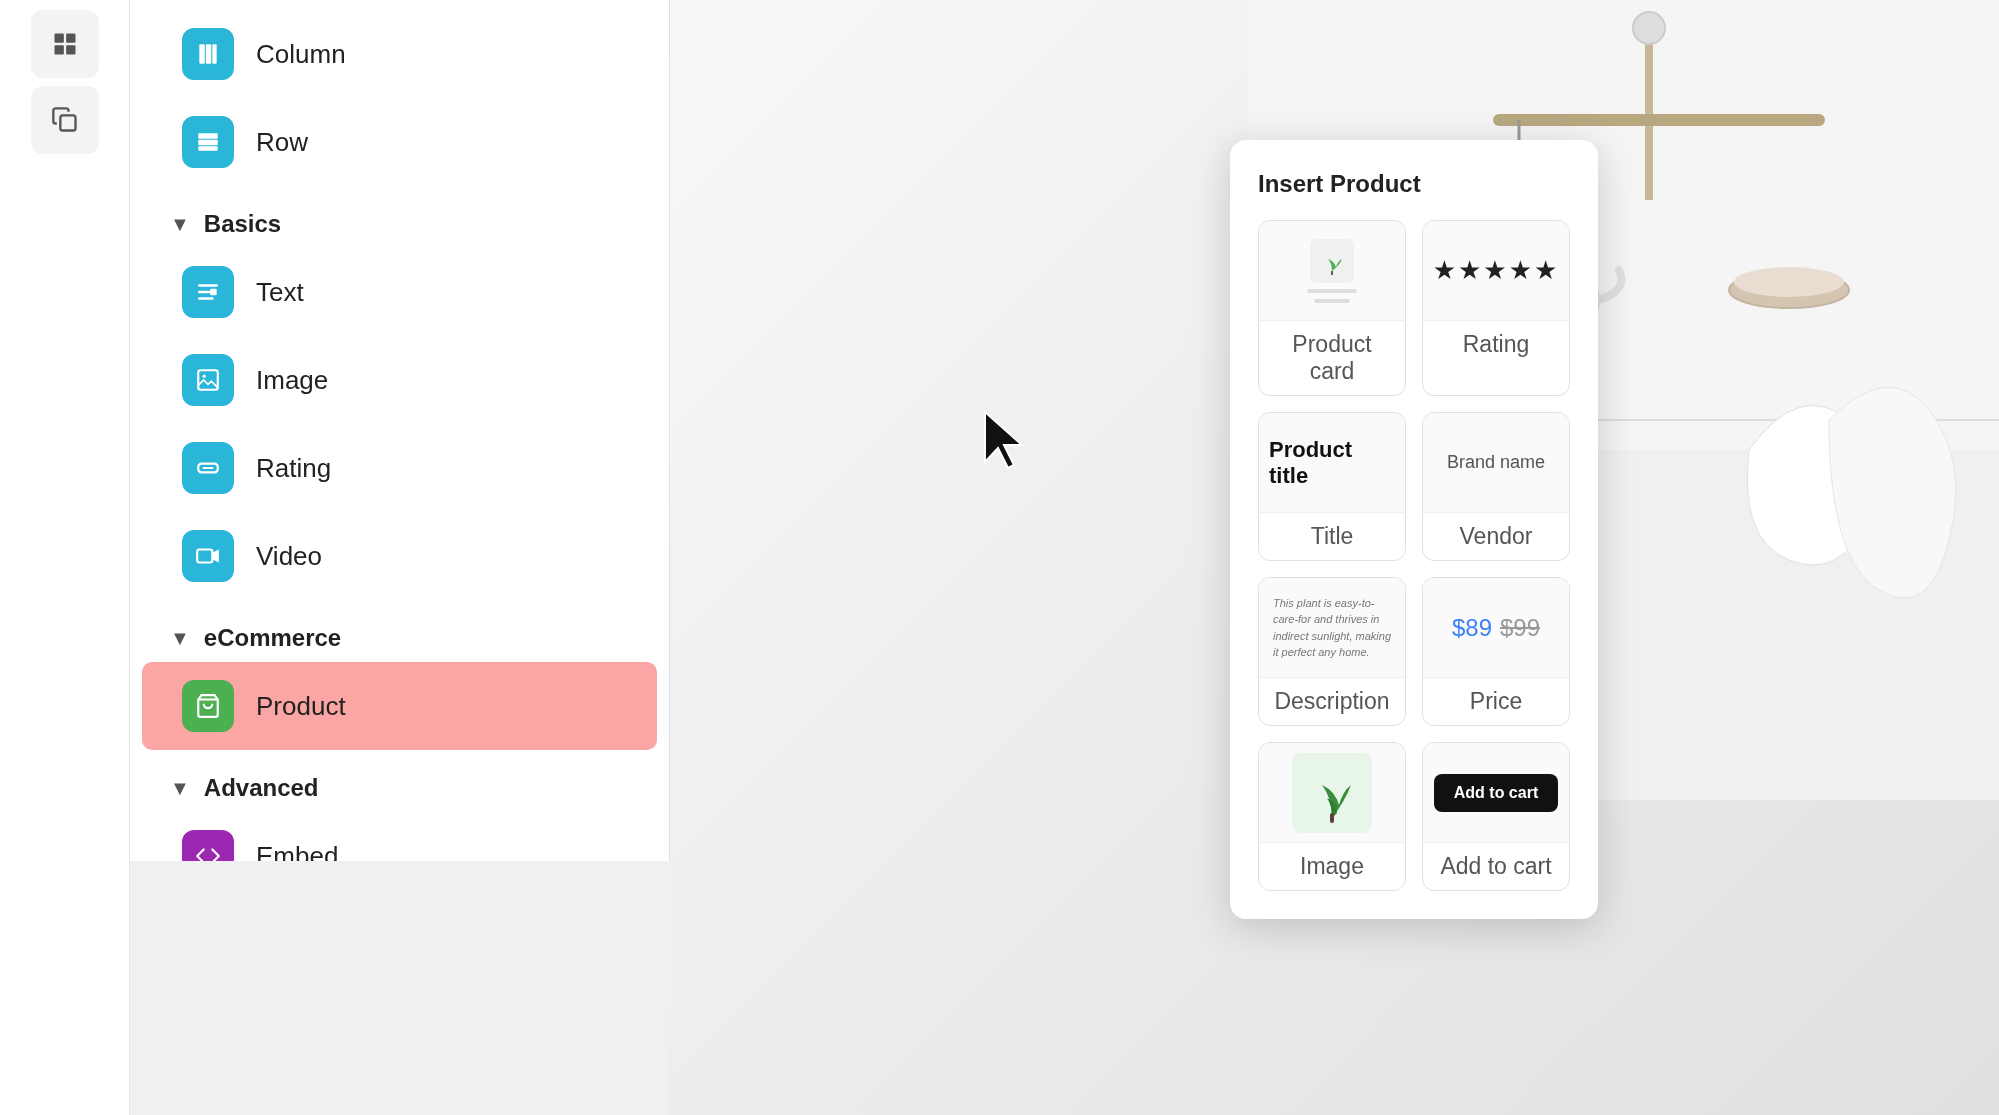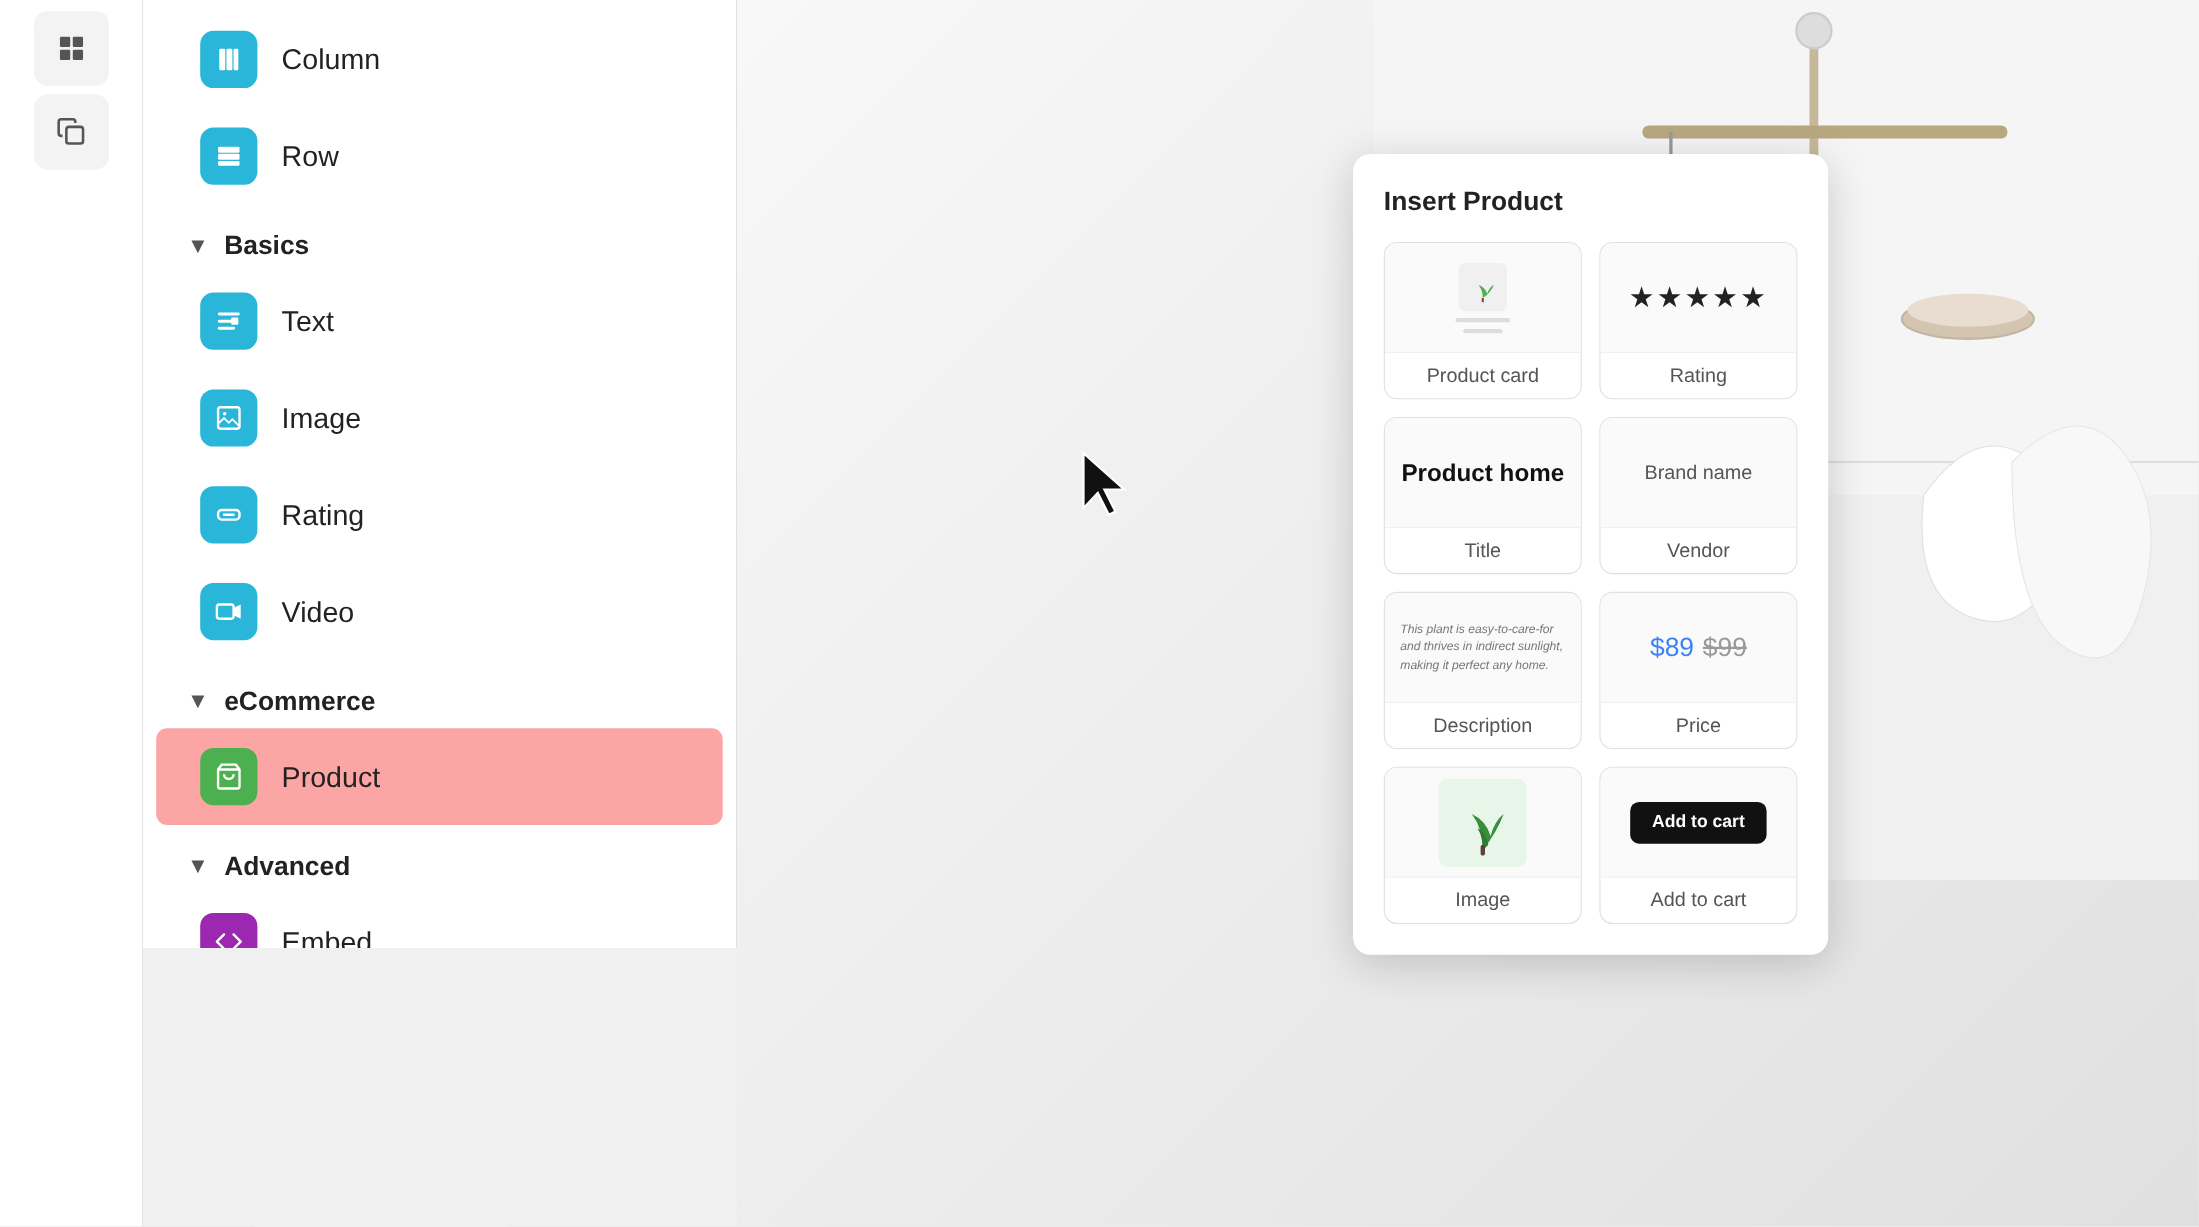--- a/index.html
+++ b/index.html
@@ -114,21 +114,21 @@
       align-items: center;
       justify-content: flex-end;
       padding-right: 80px;
     }
 
     
     .insert-product-popup {
       position: absolute;
       top: 140px;
       left: 560px;
-      width: 432px;
+      width: 368px;
       background: #fff;
       border-radius: 16px;
       box-shadow: 0 8px 40px rgba(0,0,0,0.18);
       padding: 30px 28px 28px 28px;
       z-index: 10;
     }
 
     .popup-title {
       font-size: 24px;
       font-weight: 600;
@@ -155,21 +155,21 @@
       height: 100px;
       display: flex;
       align-items: center;
       justify-content: center;
       background: #fafafa;
       border-bottom: 1px solid #f0f0f0;
       padding: 10px;
     }
 
     .popup-card-label {
-      font-size: 18px;
+      font-size: 23px;
       color: #555;
       text-align: center;
       padding: 10px 8px;
     }
 
     
     .preview-product-card {
       display: flex;
       flex-direction: column;
       align-items: center;
@@ -462,21 +462,21 @@
 
       <div class="popup-card">
         <div class="popup-card-preview">
           <span class="preview-stars">★★★★★</span>
         </div>
         <div class="popup-card-label">Rating</div>
       </div>
 
       <div class="popup-card">
         <div class="popup-card-preview">
-          <span class="preview-title-text">Product home</span>
+          <span class="preview-title-text">Product title</span>
         </div>
         <div class="popup-card-label">Title</div>
       </div>
 
       <div class="popup-card">
         <div class="popup-card-preview">
           <span class="preview-vendor-text">Brand name</span>
         </div>
         <div class="popup-card-label">Vendor</div>
       </div>

